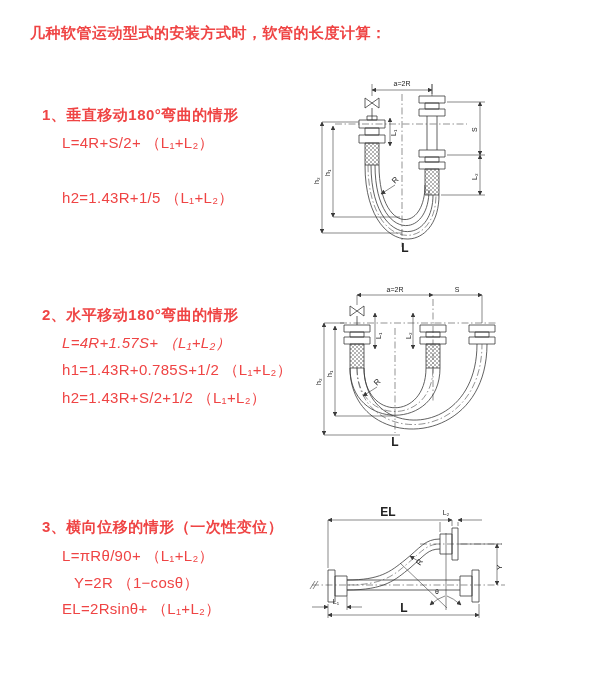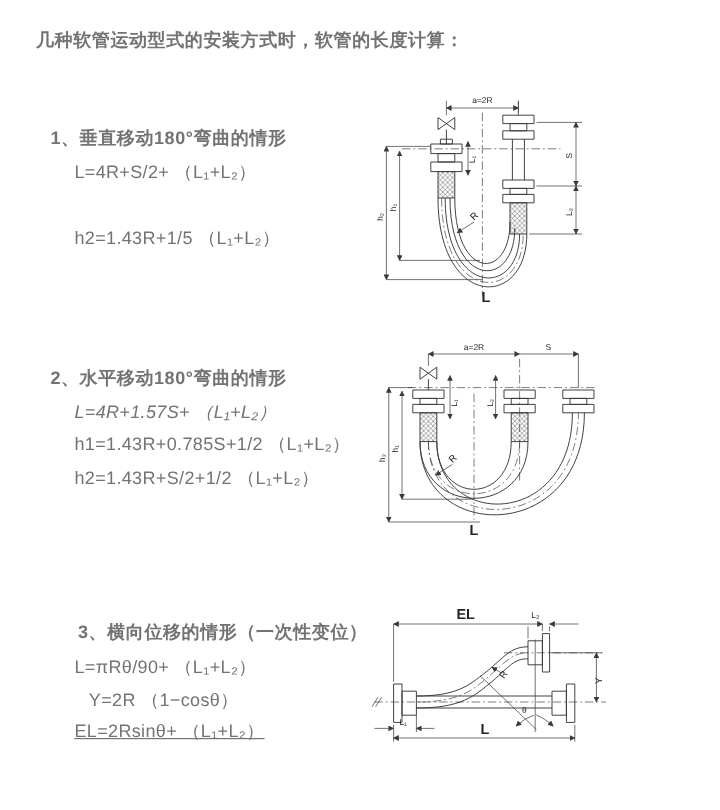--- a/index.html
+++ b/index.html
@@ -1,18 +1,18 @@
 <!DOCTYPE html>
 <html><head>
 <meta charset="utf-8">
 <style>
   html,body{margin:0;padding:0;background:#ffffff;}
   .page{
     position:relative;width:600px;height:675px;background:#ffffff;
-    font-family:"Liberation Sans","DejaVu Sans",sans-serif;color:#737373;overflow:hidden;
+    font-family:"Liberation Sans","DejaVu Sans",sans-serif;color:#ef4444;overflow:hidden;
   }
   .doc-title{position:absolute;left:30px;top:24px;font-size:15px;font-weight:700;letter-spacing:.5px;}
   .sec-heading{position:absolute;font-size:15px;font-weight:700;letter-spacing:.5px;}
   .formula{position:absolute;font-size:15px;font-weight:400;letter-spacing:.3px;white-space:pre;}
   svg{position:absolute;overflow:visible;}
   svg line,svg path,svg rect,svg polygon,svg circle{vector-effect:non-scaling-stroke;}
   .st{stroke:#3a3a3a;stroke-width:.8;fill:none;}
   .stt{stroke:#3a3a3a;stroke-width:.6;fill:none;}
   .dash{stroke:#4a4a4a;stroke-width:.6;fill:none;stroke-dasharray:7 2.5 1.5 2.5;}
   .hatchrect{stroke:#3a3a3a;stroke-width:.8;}
@@ -30,24 +30,24 @@
 
   <div class="sec-heading" style="left:42px;top:106px;">1、垂直移动180°弯曲的情形</div>
   <div class="formula" style="left:62px;top:134px;">L=4R+S/2+ （L₁+L₂）</div>
   <div class="formula" style="left:62px;top:189px;">h2=1.43R+1/5 （L₁+L₂）</div>
 
   <div class="sec-heading" style="left:42px;top:306px;">2、水平移动180°弯曲的情形</div>
   <div class="formula" style="left:62px;top:334px;font-style:italic;">L=4R+1.57S+ （L₁+L₂）</div>
   <div class="formula" style="left:62px;top:361px;text-align:center;">h1=1.43R+0.785S+1/2 （L₁+L₂）</div>
   <div class="formula" style="left:62px;top:389px;">h2=1.43R+S/2+1/2 （L₁+L₂）</div>
 
-  <div class="sec-heading" style="left:42px;top:518px;margin-left:23px;">3、横向位移的情形（一次性变位）</div>
+  <div class="sec-heading" style="left:42px;top:518px;">3、横向位移的情形（一次性变位）</div>
   <div class="formula" style="left:62px;top:547px;">L=πRθ/90+ （L₁+L₂）</div>
   <div class="formula" style="left:62px;top:574px;margin-left:12px;">Y=2R （1−cosθ）</div>
-  <div class="formula" style="left:62px;top:600px;text-decoration:underline;">EL=2Rsinθ+ （L₁+L₂）</div>
+  <div class="formula" style="left:62px;top:600px;">EL=2Rsinθ+ （L₁+L₂）</div>
 
   <svg style="left:305px;top:72px;" width="290" height="190" viewBox="0 0 290 190">
     <defs>
       <marker id="ar" viewBox="0 0 10 10" refX="9" refY="5" markerWidth="8" markerHeight="8" orient="auto-start-reverse">
         <path d="M0,0 L10,5 L0,10 z" fill="#3a3a3a"></path>
       </marker>
       <pattern id="hx" width="4" height="4" patternUnits="userSpaceOnUse">
         <path d="M0,4 L4,0 M0,0 L4,4" stroke="#666" stroke-width="0.5"></path>
       </pattern>
     </defs>

